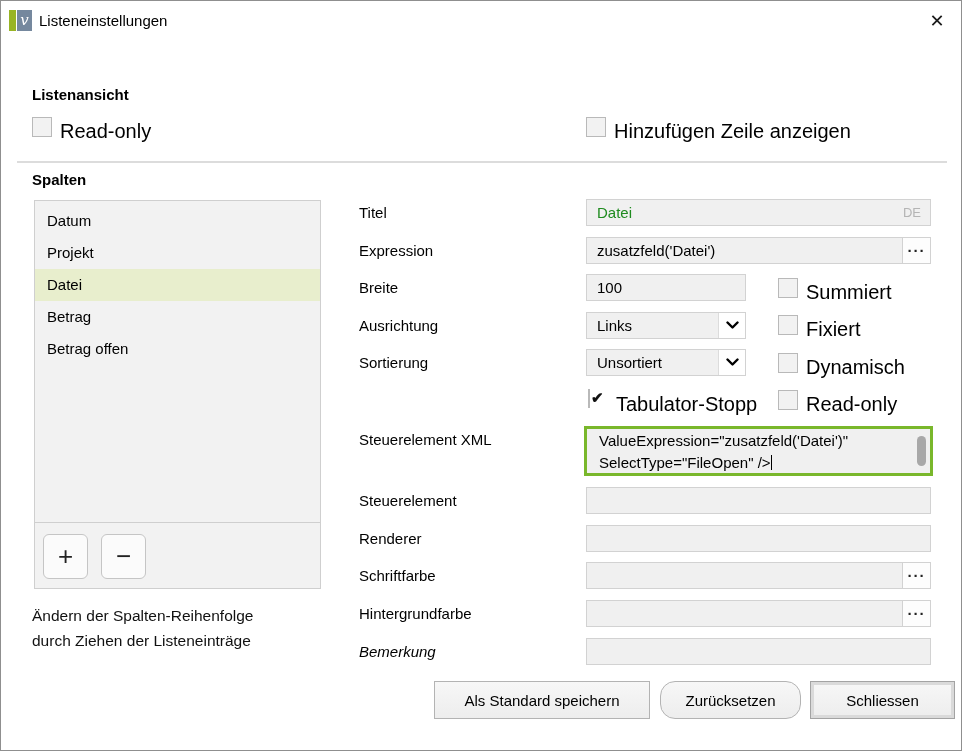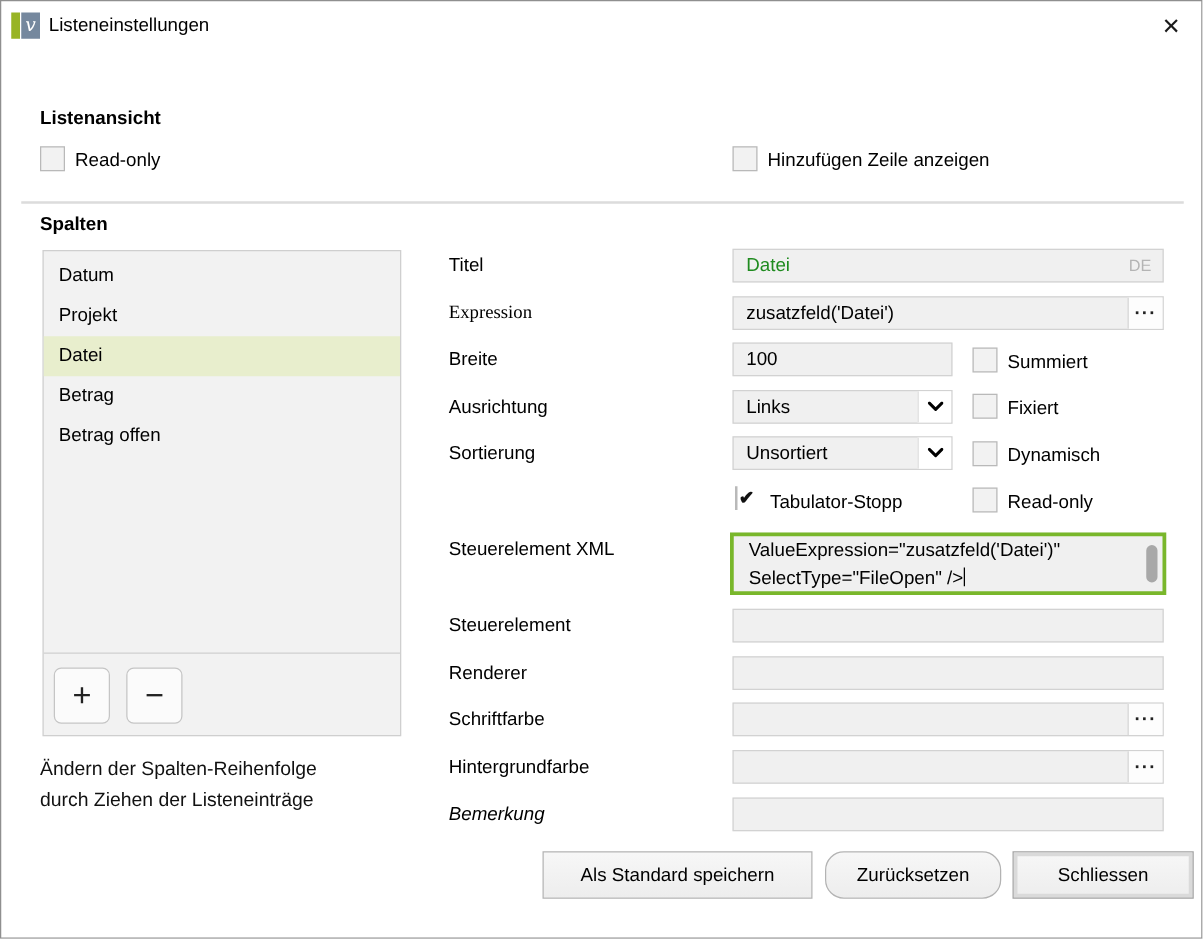--- a/index.html
+++ b/index.html
@@ -19,42 +19,42 @@
   .close-btn { left:921px; top:6px; width:30px; height:27px; display:flex; align-items:center;
                justify-content:center; font-size:18px; font-weight:300; color:#1a1a1a; cursor:default; }
 
   .section-h { font-weight:bold; font-size:15px; }
 
   
   .cb { width:20px; height:20px; background:#f2f2f2; border:1px solid #b9b9b9; }
   .cb.checked { background:#fff; position:relative; }
   .cb.checked::after { content:"\2714"; position:absolute; left:2px; top:-1px;
                        font-size:15px; font-weight:bold; color:#111; }
-  .cb-label { font-size:15px; }
+  .cb-label { font-size:20px; }
 
   .separator { left:16px; top:160px; width:930px; height:2px; background:#dcdcdc; }
 
   
   .panel { left:33px; top:199px; width:287px; height:389px; background:#f2f2f2;
            border:1px solid #cfcfcf; }
   .list-items { position:absolute; left:0; right:0; top:4px; }
   .list-item { height:32px; line-height:32px; padding-left:12px; font-size:15px; cursor:default; }
   .list-item.selected { background:#e8eecd; }
   .panel-footer { position:absolute; left:0; right:0; top:321px; bottom:0; border-top:1px solid #cfcfcf; }
   .small-btn { position:absolute; top:11px; width:45px; height:45px; background:#fbfbfb;
                border:1px solid #c5c5c5; border-radius:6px; font-size:26px; color:#222;
                display:flex; align-items:center; justify-content:center; font-family:inherit; }
   .hint { left:31px; top:602px; font-size:15.5px; line-height:25px; color:#111; }
 
   
   .flabel { left:358px; font-size:15px; white-space:nowrap; }
   .field { left:585px; height:27px; background:#f0f0f0; border:1px solid #d2d2d2;
            font-size:15px; display:flex; align-items:center; padding:0 10px; }
   .w-full { width:345px; }
-  .w-narrow { width:176px; }
+  .w-narrow { width:160px; }
   .green-text { color:#1f8b1f; }
   .lang-badge { position:absolute; right:9px; top:5px; color:#b4b4b4; font-size:13px; }
   .more-btn { position:absolute; right:0; top:0; width:28px; height:25px; background:#fdfdfd;
               border-left:1px solid #d2d2d2; display:flex; align-items:center; justify-content:center;
               font-weight:bold; font-size:15px; letter-spacing:1px; color:#222; cursor:default; }
   .chev-box { position:absolute; right:0; top:0; width:27px; height:25px; background:#fff;
               border-left:1px solid #dcdcdc; display:flex; align-items:center; justify-content:center; }
 
   .xml-area { left:583px; top:425px; width:349px; height:50px; background:#f0f0f0;
               border:3px solid #79b72b; font-size:15px; line-height:22px; padding:1px 16px 0 12px;
@@ -108,21 +108,21 @@
     </div>
   </div>
 
   <div class="abs hint">
     <div>Ändern der Spalten-Reihenfolge</div>
     <div>durch Ziehen der Listeneinträge</div>
   </div>
 
   
   <div class="abs flabel" style="top:203px;">Titel</div>
-  <div class="abs flabel" style="top:241px;font-family:Liberation Serif, serif;">Expression</div>
+  <div class="abs flabel" style="top:241px;">Expression</div>
   <div class="abs flabel" style="top:278px;">Breite</div>
   <div class="abs flabel" style="top:316px;">Ausrichtung</div>
   <div class="abs flabel" style="top:353px;">Sortierung</div>
   <div class="abs flabel" style="top:430px;">Steuerelement XML</div>
   <div class="abs flabel" style="top:491px;">Steuerelement</div>
   <div class="abs flabel" style="top:529px;">Renderer</div>
   <div class="abs flabel" style="top:566px;">Schriftfarbe</div>
   <div class="abs flabel" style="top:604px;">Hintergrundfarbe</div>
   <div class="abs flabel" style="top:642px;font-style:italic;">Bemerkung</div>
 

